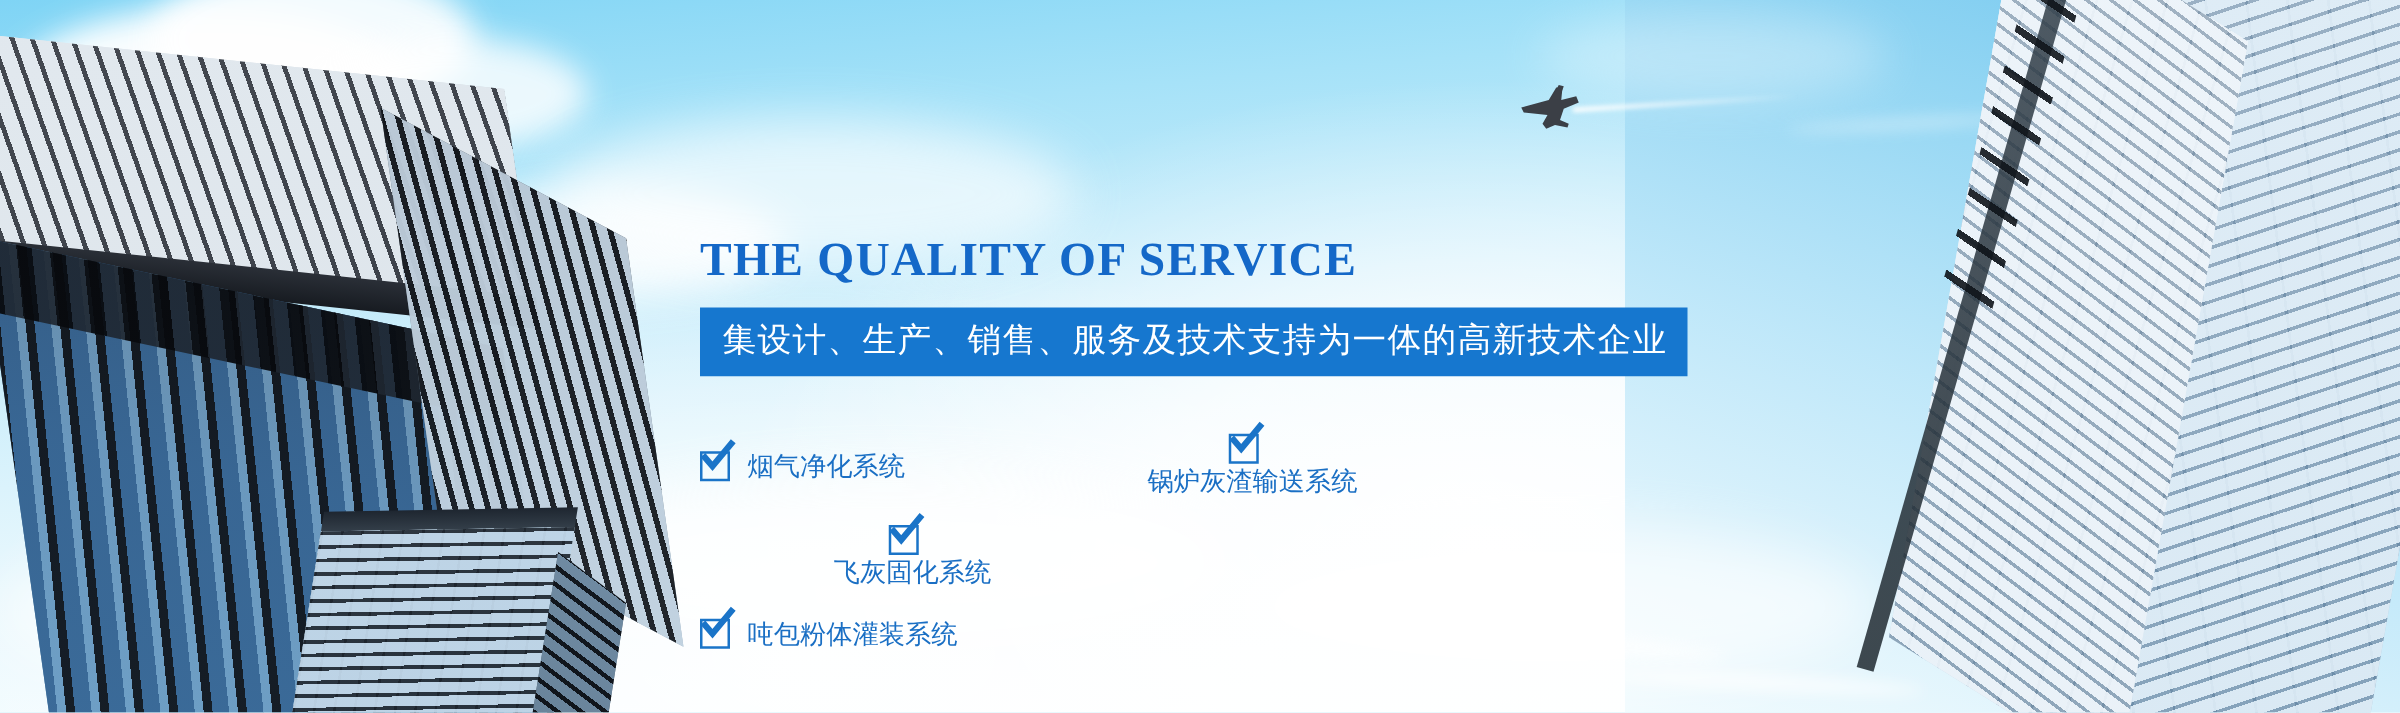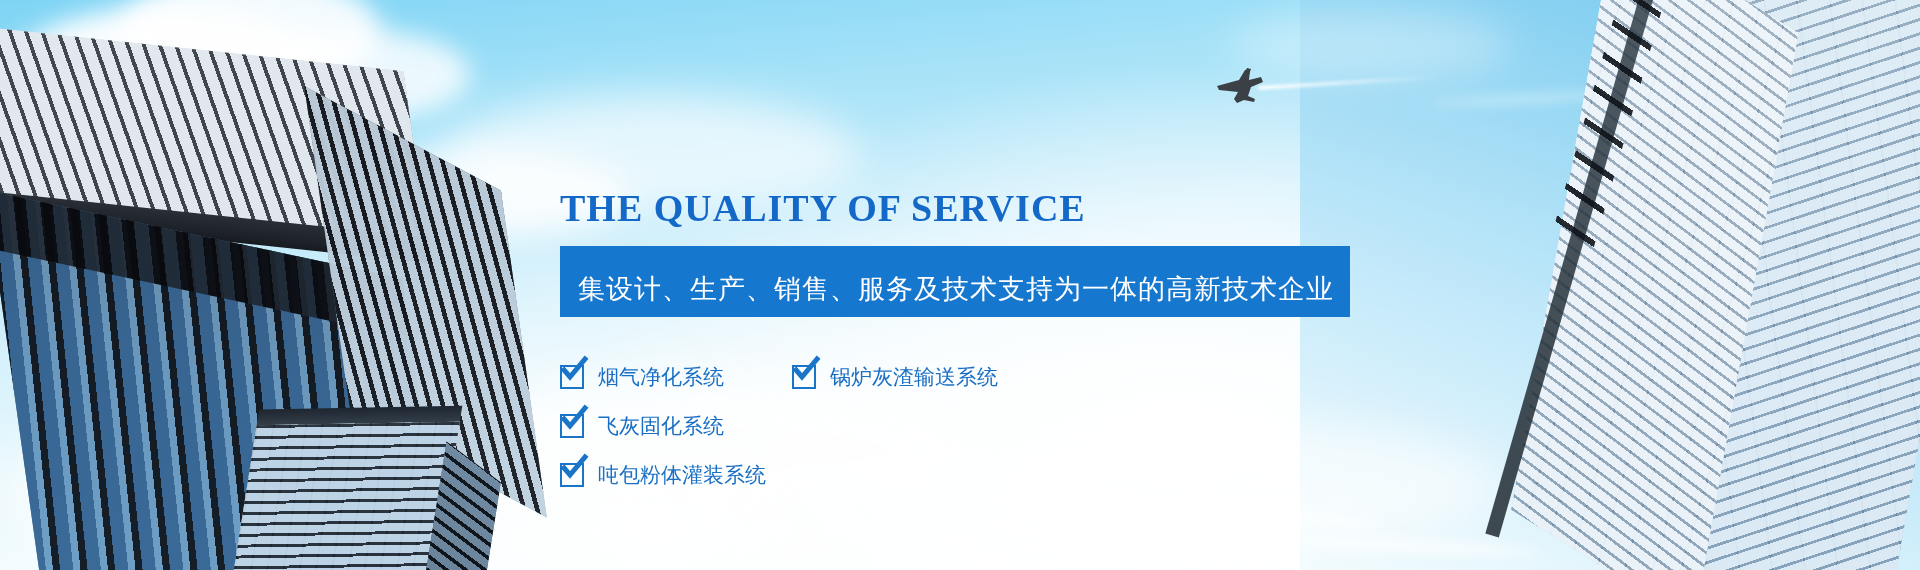--- a/index.html
+++ b/index.html
@@ -259,39 +259,39 @@
     color: #1468c8;
     margin: 0 0 16px 0;
     white-space: nowrap;
   }
   .ribbon {
     display: inline-block;
     background: #1677cf;
     color: #ffffff;
     font-size: 27px;
     line-height: 1;
-    padding: 29px 16px 15px 18px;
+    padding: 13px 16px 15px 18px;
     letter-spacing: 1px;
     white-space: nowrap;
     font-family: "DejaVu Sans", "Liberation Sans", sans-serif;
   }
   .features {
     margin-top: 46px;
     width: 640px;
   }
   .feat-row {
     display: flex;
     margin-bottom: 21px;
   }
   .feat {
     display: flex;
     align-items: center;
-    width: 232px;
-  }
-  .feat.wide { width: 340px; }
+    width: 272px;
+  }
+  .feat.wide { width: 340px; flex-direction: column; }
   .chk {
     position: relative;
     width: 20px;
     height: 20px;
     flex: 0 0 20px;
     border: 2px solid #1a74c8;
     margin-right: 14px;
   }
   .chk svg {
     position: absolute;

